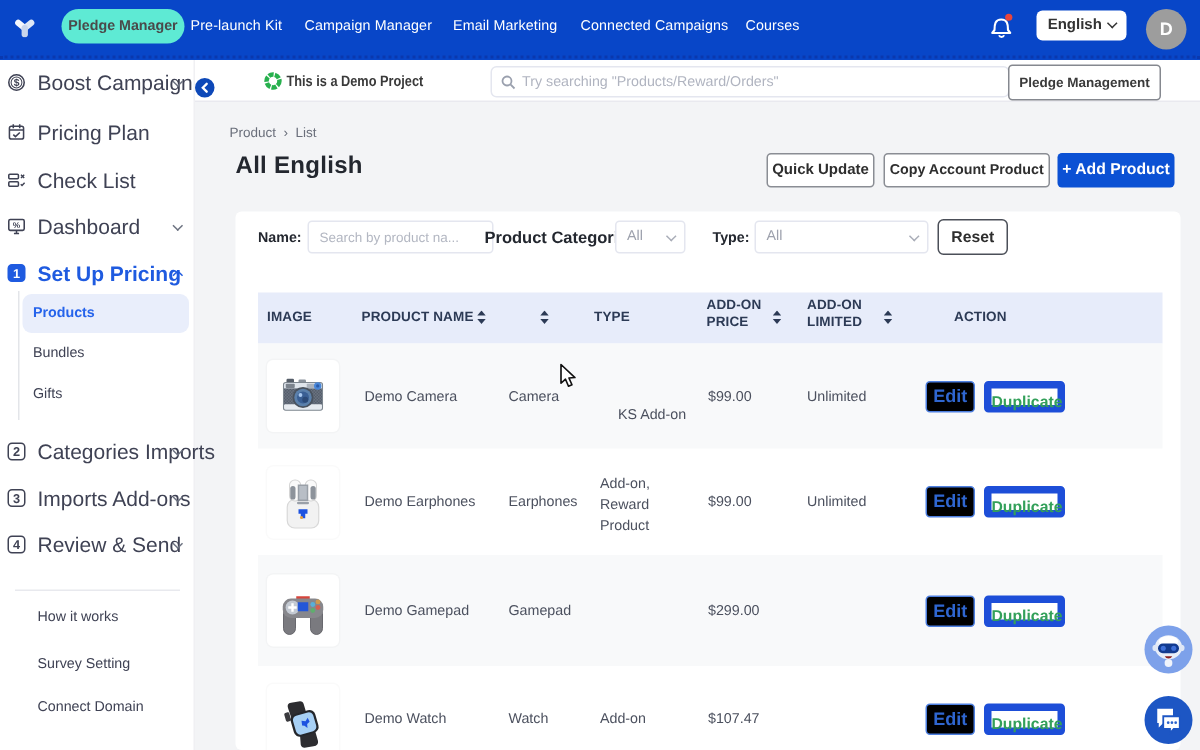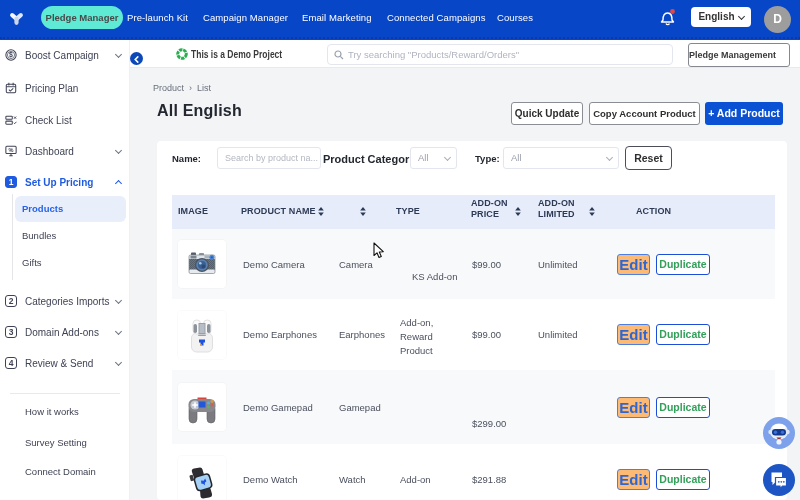--- a/index.html
+++ b/index.html
@@ -11,36 +11,36 @@
   .pm-pill { position:absolute; left:31px; top:6px; width:82px; height:23px; background:#5eead4; border-radius:12px; color:#4a4a4a; font-size:9.5px; font-weight:bold; text-align:center; line-height:23px; white-space:nowrap;margin-left:10px; }
   .navlink { position:absolute; top:0; height:36px; line-height:36px; color:#fff; font-size:9.5px; letter-spacing:.1px; }
   .bell { position:absolute; left:660px; top:9px; }
   .lang { position:absolute; left:691px; top:7px; width:60px; height:20px; background:#fff; border-radius:4px; color:#333; font-size:10px; font-weight:bold; text-align:center; line-height:20px; }
   .avatar { position:absolute; left:764px; top:6px; width:27px; height:27px; border-radius:50%; background:#9d9d9d; color:#fff; font-size:12px; font-weight:bold; text-align:center; line-height:27px; }
 
   
   .sidebar { position:absolute; left:0; top:40px; width:130px; height:460px; background:#fff; border-right:1px solid #f0f0f3; }
   .sb-item { position:absolute; left:0; width:130px; height:22px; }
   .sb-ico { position:absolute; left:5px; top:50%; transform:translateY(-50%); width:12px; height:12px; }
-  .sb-txt { position:absolute; left:25px; top:50%; transform:translateY(-50%); font-size:10px; color:#3f4254; white-space:nowrap; }
+  .sb-txt { position:absolute; left:25px; top:50%; transform:translateY(-50%); font-size:14px; color:#3f4254; white-space:nowrap; }
   .sb-chev { position:absolute; right:9px; top:8px; width:5px; height:5px; border-right:1.3px solid #6c7280; border-bottom:1.3px solid #6c7280; transform:rotate(45deg); }
   .sb-chev.up { transform:rotate(-135deg); top:10px; border-color:#1f5be0; }
   .numbox { width:12px; height:12px; border:1.3px solid #3f4254; border-radius:3px; color:#3f4254; font-size:8.5px; font-weight:bold; text-align:center; line-height:10px; }
   .numbox.blue { background:#1f5be0; border-color:#1f5be0; color:#fff; }
   .sb-sub { position:absolute; left:22px; font-size:9.5px; color:#3f4254; white-space:nowrap; }
   .indent-line { position:absolute; left:12px; top:194px; width:1px; height:86px; background:#e3e5e9; }
   .active-pill { position:absolute; left:15px; top:196px; width:111px; height:26px; background:#e9eefb; border-radius:6px; }
 
   
   .toolbar { position:absolute; left:130px; top:40px; width:670px; height:28px; background:#fff; border-bottom:1px solid #e9e9ef; }
   .collapse-btn { position:absolute; left:130px; top:52px; width:13px; height:13px; border-radius:50%; background:#0d48b8; color:#fff; z-index:5; }
   .demo-dot { position:absolute; left:176px; top:48px; width:12px; height:12px; }
   .demo-txt { position:absolute; left:191px; top:49px; font-size:10px; font-weight:bold; color:#3a3a3a; transform:scaleX(0.85); transform-origin:left; white-space:nowrap; }
   .searchbox { position:absolute; left:327px; top:44px; width:346px; height:21px; background:#fff; border:1px solid #e4e6ef; border-radius:4px; color:#b0b4c0; font-size:9.5px; line-height:19px; padding-left:20px; white-space:nowrap; }
-  .pm-btn { position:absolute; left:688px; top:43px; width:102px; height:24px; background:#fff; border:1px solid #85888f; border-radius:3px; color:#3a3a3a; font-size:9px; font-weight:bold; line-height:22px; white-space:nowrap; }
+  .pm-btn { position:absolute; left:672px; top:43px; width:102px; height:24px; background:#fff; border:1px solid #85888f; border-radius:3px; color:#3a3a3a; font-size:9px; font-weight:bold; text-align:center; line-height:22px; white-space:nowrap; }
 
   
   .crumb { position:absolute; left:153px; top:83px; font-size:9px; color:#6a6f7b; }
   .h1 { position:absolute; left:157px; top:102px; font-size:16px; font-weight:bold; color:#23272f; letter-spacing:.2px; }
   .btn-outline { position:absolute; top:102px; height:23px; background:#fff; border:1px solid #8a8d94; border-radius:3px; color:#2e2e2e; font-size:10px; font-weight:bold; text-align:center; white-space:nowrap; }
   .btn-blue { position:absolute; left:705px; top:102px; width:78px; height:23px; background:#0b51d4; border-radius:3px; color:#fff; font-size:10.5px; font-weight:bold; text-align:center; line-height:23px; }
 
   
   .card { position:absolute; left:157px; top:141px; width:630px; height:359px; background:#fff; border-radius:4px; }
   .flabel { position:absolute; top:153px; font-size:9.5px; font-weight:bold; color:#23272f; white-space:nowrap; }
@@ -49,22 +49,22 @@
   .fchev { position:absolute; width:5px; height:5px; border-right:1.3px solid #a9adb8; border-bottom:1.3px solid #a9adb8; transform:rotate(45deg); }
   .reset { position:absolute; left:625px; top:146px; width:47px; height:24px; background:#fff; border:1px solid #4b4f58; border-radius:4px; color:#2e2e2e; font-size:10.5px; font-weight:bold; text-align:center; line-height:22px; }
 
   
   .thead { position:absolute; left:172px; top:195px; width:603px; height:34px; background:#e7ecfa; }
   .th { position:absolute; font-size:9px; font-weight:bold; color:#2c3a55; letter-spacing:.1px; line-height:11px; white-space:nowrap; }
   .row { position:absolute; left:172px; width:603px; }
   .row.g { background:#f8f9fa; }
   .cell { position:absolute; font-size:9.5px; color:#4b505e; white-space:nowrap; }
   .thumb { position:absolute; left:6px; width:48px; height:48px; background:#fff; border-radius:4px; box-shadow:0 0 0 1px rgba(0,0,0,0.02); }
-  .btn-edit { position:absolute; left:445px; width:33px; height:21px; border:1px solid #4d7fe0; border-radius:3px; background:#fdba74; color:#2f66d0; font-size:15px; font-weight:bold; text-align:center; line-height:19px; }
-  .btn-dup { position:absolute; left:484px; width:54px; height:21px; border:1px solid #1d4ed8; border-radius:3px; background:#fff; color:#33a05a; font-size:10.5px; font-weight:bold; text-align:center; line-height:19px; }
+  .btn-edit { position:absolute; left:445px; width:33px; height:21px; border:1px solid #4d7fe0; border-radius:3px; background:#000000; color:#2f66d0; font-size:12px; font-weight:bold; text-align:center; line-height:19px; }
+  .btn-dup { position:absolute; left:484px; width:54px; height:21px; border:5px solid #1d4ed8; border-radius:3px; background:#fff; color:#33a05a; font-size:10.5px; font-weight:bold; text-align:center; line-height:19px; }
 
   .fab { position:absolute; border-radius:50%; }
   .sorti { position:absolute; top:207px; }
 </style>
 </head>
 <body>
 
 <div class="navbar"></div>
 <div style="position:absolute; left:0; top:37px; width:800px; height:0; border-top:2px dotted #0a38ae;"></div>
 <svg class="logo" width="15" height="13" viewBox="0 0 15 13">
@@ -136,21 +136,21 @@
 <div class="sb-sub" style="top:203px; font-weight:bold; color:#2563eb;">Products</div>
 <div class="sb-sub" style="top:230px;">Bundles</div>
 <div class="sb-sub" style="top:257px;">Gifts</div>
 <div class="sb-item" style="top:290px;">
   <div class="sb-ico numbox">2</div>
   <div class="sb-txt">Categories Imports</div>
     <div class="sb-chev"></div>
 </div>
 <div class="sb-item" style="top:321px;">
   <div class="sb-ico numbox">3</div>
-  <div class="sb-txt">Domain Add-ons</div>
+  <div class="sb-txt">Imports Add-ons</div>
     <div class="sb-chev"></div>
 </div>
 <div class="sb-item" style="top:352px;">
   <div class="sb-ico numbox">4</div>
   <div class="sb-txt">Review &amp; Send</div>
     <div class="sb-chev"></div>
 </div>
 <div style="position:absolute; left:10px; top:393px; width:110px; height:1px; background:#e8e9ee;"></div>
 <div class="sb-sub" style="left:25px; top:406px;">How it works</div>
 <div class="sb-sub" style="left:25px; top:437px;">Survey Setting</div>
@@ -173,21 +173,21 @@
 <div class="pm-btn">Pledge Management</div>
 
 <div class="crumb">Product&nbsp; › &nbsp;List</div>
 <div class="h1">All English</div>
 <div class="btn-outline" style="left:511px; width:72px; line-height:21px;">Quick Update</div>
 <div class="btn-outline" style="left:589px; width:111px; line-height:21px; font-size:9.5px;">Copy Account Product</div>
 <div class="btn-blue">+ Add Product</div>
 
 <div class="card"></div>
 <div class="flabel" style="left:172px;">Name:</div>
-<div class="finput" style="left:217px; width:104px;">Search by product na...</div>
+<div class="finput" style="left:205px; width:124px;">Search by product na...</div>
 <div class="flabel" style="left:323px; font-size:11px;">Product Categories:</div>
 <div class="fselect" style="left:410px; width:47px;">All</div>
 <div class="fchev" style="left:445px; top:155px;"></div>
 <div class="flabel" style="left:475px;">Type:</div>
 <div class="fselect" style="left:503px; width:116px;">All</div>
 <div class="fchev" style="left:607px; top:155px;"></div>
 <div class="reset">Reset</div>
 
 <div class="thead"></div>
 <div class="th" style="left:178px; top:206px;">IMAGE</div>
@@ -289,42 +289,42 @@
       <path d="M17 19.2 v5.6 M14.2 22 h5.6" stroke="#fff" stroke-width="1.6"></path>
       <rect x="20.5" y="18.5" width="7" height="6" fill="#2356d8"></rect>
       <circle cx="30.5" cy="20" r="1.6" fill="#58b0d8"></circle>
       <circle cx="34" cy="22" r="1.6" fill="#d6604f"></circle>
       <circle cx="30.5" cy="24" r="1.6" fill="#5fae6e"></circle>
       <circle cx="34" cy="18.3" r="1.6" fill="#d09a4e"></circle>
     </svg>
   </div>
   <div class="cell" style="left:71px; top:32px;">Demo Gamepad</div>
   <div class="cell" style="left:167px; top:32px;">Gamepad</div>
-  <div class="cell" style="left:300px; top:32px;margin-top:16px;">$299.00</div>
+  <div class="cell" style="left:300px; top:32px;">$299.00</div>
   <div class="btn-edit" style="top:27px;">Edit</div>
   <div class="btn-dup" style="top:27px;">Duplicate</div>
 </div>
 
 <div class="row" style="top:444px; height:56px;">
   <div class="thumb" style="top:12px;">
     <svg width="48" height="48" viewBox="0 0 48 48">
       <path d="M14 16 Q13 13 16 12.5 L22 11.5 Q24 11.5 24.5 13.5 L27 22 L17 25 Z" fill="#2c2c30"></path>
       <path d="M22 34 L32 31 L34 38 Q34.5 41 31 41.5 L25 42.5 Q23 42.5 22.5 40.5 Z" fill="#2c2c30"></path>
       <rect x="12" y="19" width="3.5" height="6" rx="1" fill="#3a3a3e" transform="rotate(-16 13.75 22)"></rect>
       <g transform="rotate(-16 25 26)">
         <rect x="16.5" y="18.5" width="17" height="15.5" rx="4" fill="#24262b"></rect>
         <rect x="18" y="19.8" width="14" height="13" rx="3" fill="#a7d0f5"></rect>
         <path d="M23.5 24 l2.5 1 l2-1.8 l0.5 3 l-2 1 l-0.5 2.5 l-1.5-2 l-1.5-0.5 Z" fill="#1d52e0"></path>
       </g>
     </svg>
   </div>
   <div class="cell" style="left:71px; top:30px;">Demo Watch</div>
   <div class="cell" style="left:167px; top:30px;">Watch</div>
   <div class="cell" style="left:228px; top:30px;">Add-on</div>
-  <div class="cell" style="left:300px; top:30px;">$291.88</div>
+  <div class="cell" style="left:300px; top:30px;">$107.47</div>
   <div class="btn-edit" style="top:25px;">Edit</div>
   <div class="btn-dup" style="top:25px;">Duplicate</div>
 </div>
 
 <div class="fab" style="left:763px; top:417px; width:32px; height:32px; background:#7da1ea;">
   <svg width="32" height="32" viewBox="0 0 32 32">
     <circle cx="16" cy="25" r="2.6" fill="#f0f4fb"></circle>
     <ellipse cx="16" cy="14.5" rx="9" ry="8" fill="#e8eef8"></ellipse>
     <ellipse cx="16" cy="10.5" rx="6.5" ry="3.5" fill="#fff"></ellipse>
     <circle cx="7.5" cy="15" r="2.2" fill="#dfe7f5"></circle>

